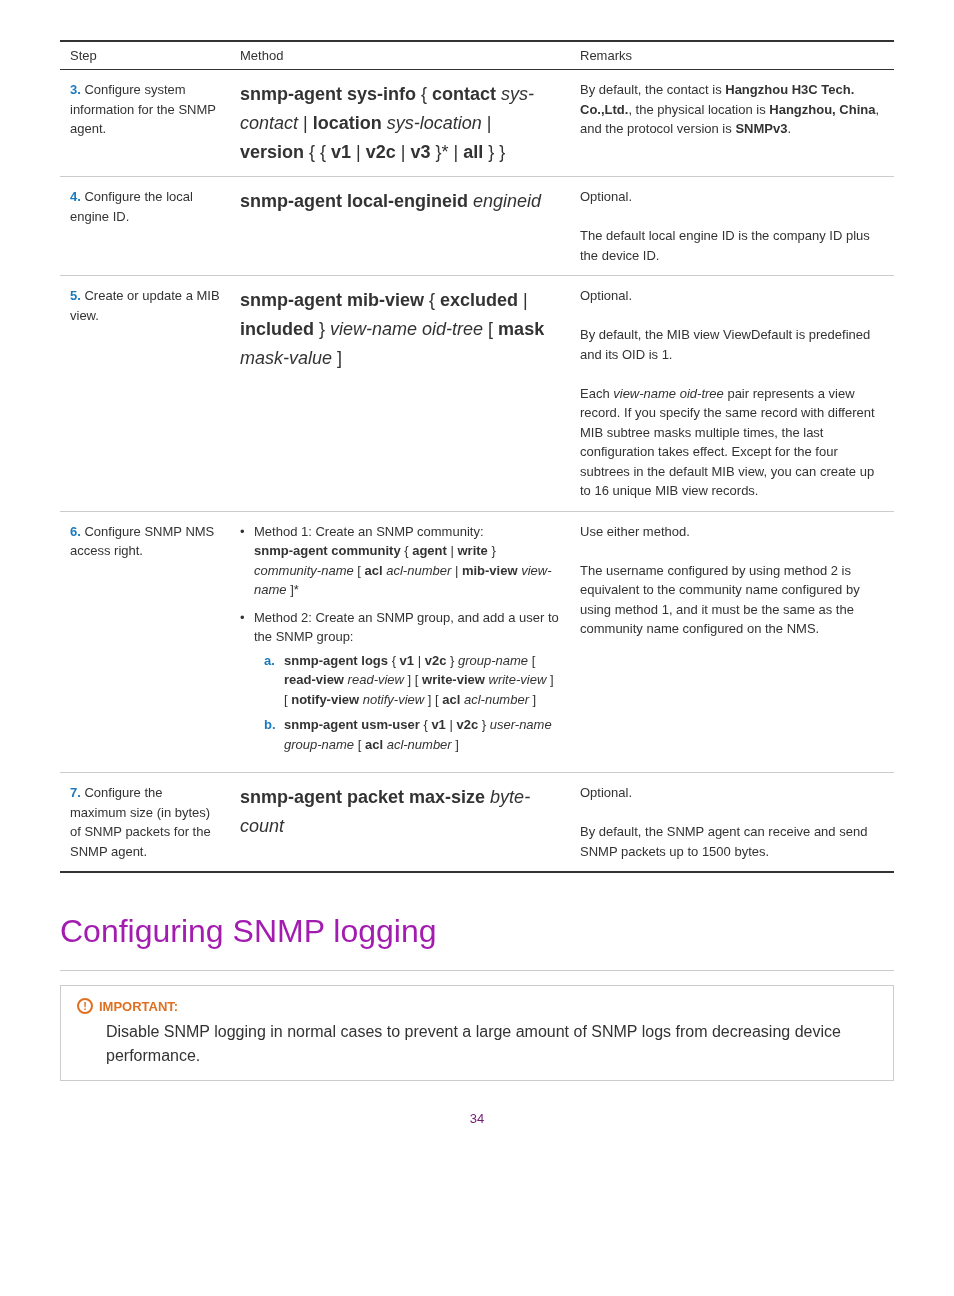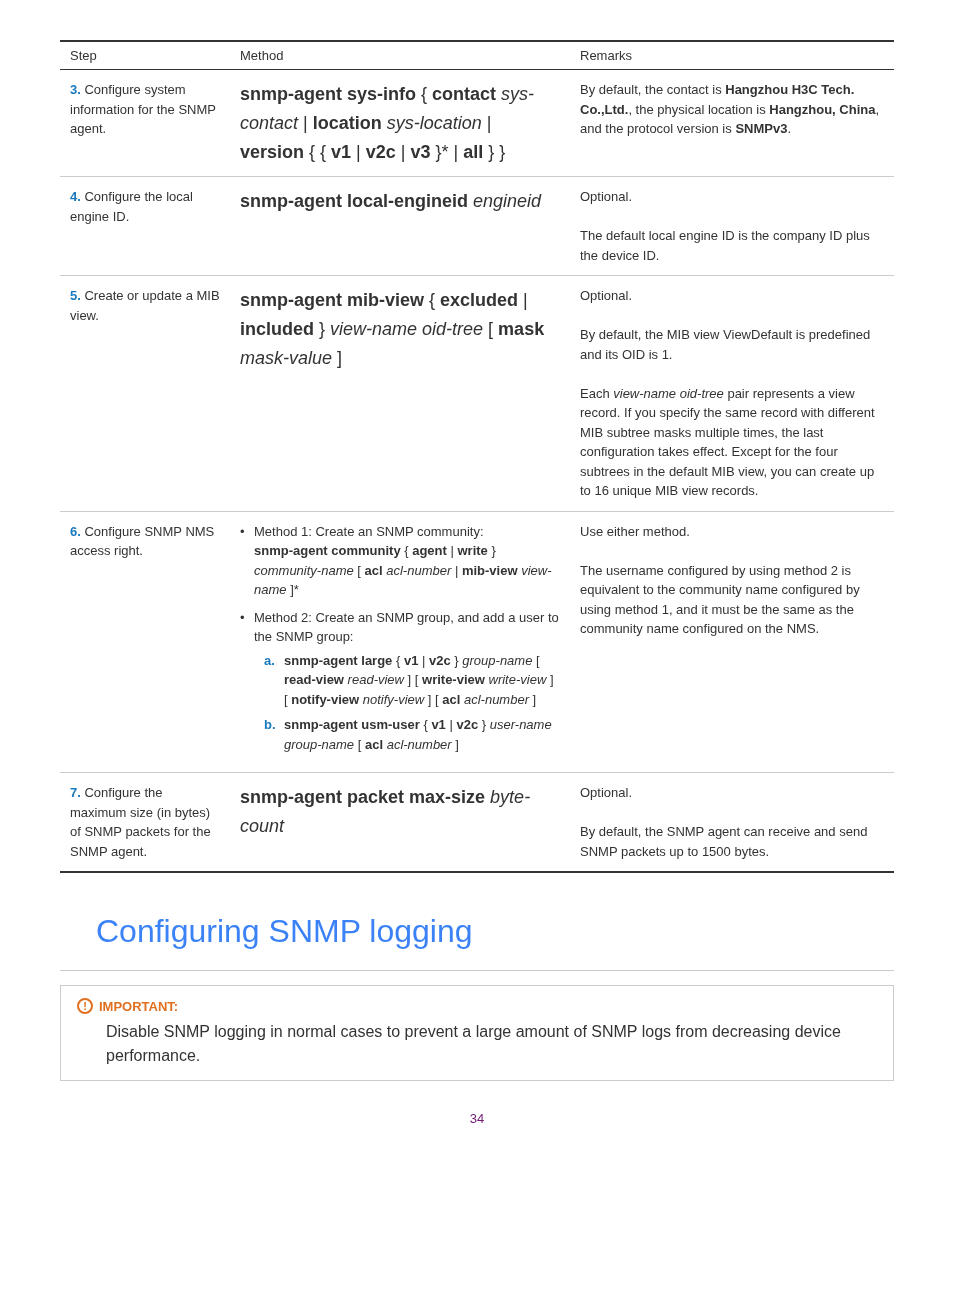--- a/index.html
+++ b/index.html
@@ -40,26 +40,25 @@
       color: #1a7abf;
       font-weight: bold;
     }
     .col-step { width: 170px; }
     .col-command { width: 340px; }
     .col-remarks { width: auto; }
     .cmd-mixed { font-size: 18px; line-height: 1.6; }
 
     
     .section-title {
-      color: #3b82f6;
+      color: #a21caf;
       font-size: 32px;
       font-weight: normal;
       margin-bottom: 20px;
       margin-top: 10px;
-      margin-left: 36px;
     }
     .section-divider {
       border: none;
       border-top: 1px solid #ccc;
       margin-bottom: 14px;
     }
 
     
     .important-box {
       border: 1px solid #ccc;
@@ -193,21 +192,21 @@
           <li>
             Method 1: Create an SNMP community:<br>
             <b>snmp-agent community</b> { <b>agent</b> | <b>write</b> }
             <i>community-name</i> [ <b>acl</b> <i>acl-number</i> |
             <b>mib-view</b> <i>view-name</i> ]*
           </li>
           <li>
             Method 2: Create an SNMP group, and add a user to the SNMP group:
             <ul class="cmd-sublist">
               <li data-marker="a.">
-                <b>snmp-agent large</b> { <b>v1</b> | <b>v2c</b> }
+                <b>snmp-agent logs</b> { <b>v1</b> | <b>v2c</b> }
                 <i>group-name</i> [ <b>read-view</b> <i>read-view</i> ]
                 [ <b>write-view</b> <i>write-view</i> ]
                 [ <b>notify-view</b> <i>notify-view</i> ] [ <b>acl</b>
                 <i>acl-number</i> ]
               </li>
               <li data-marker="b.">
                 <b>snmp-agent usm-user</b> { <b>v1</b> | <b>v2c</b> }
                 <i>user-name group-name</i> [ <b>acl</b>
                 <i>acl-number</i> ]
               </li>

